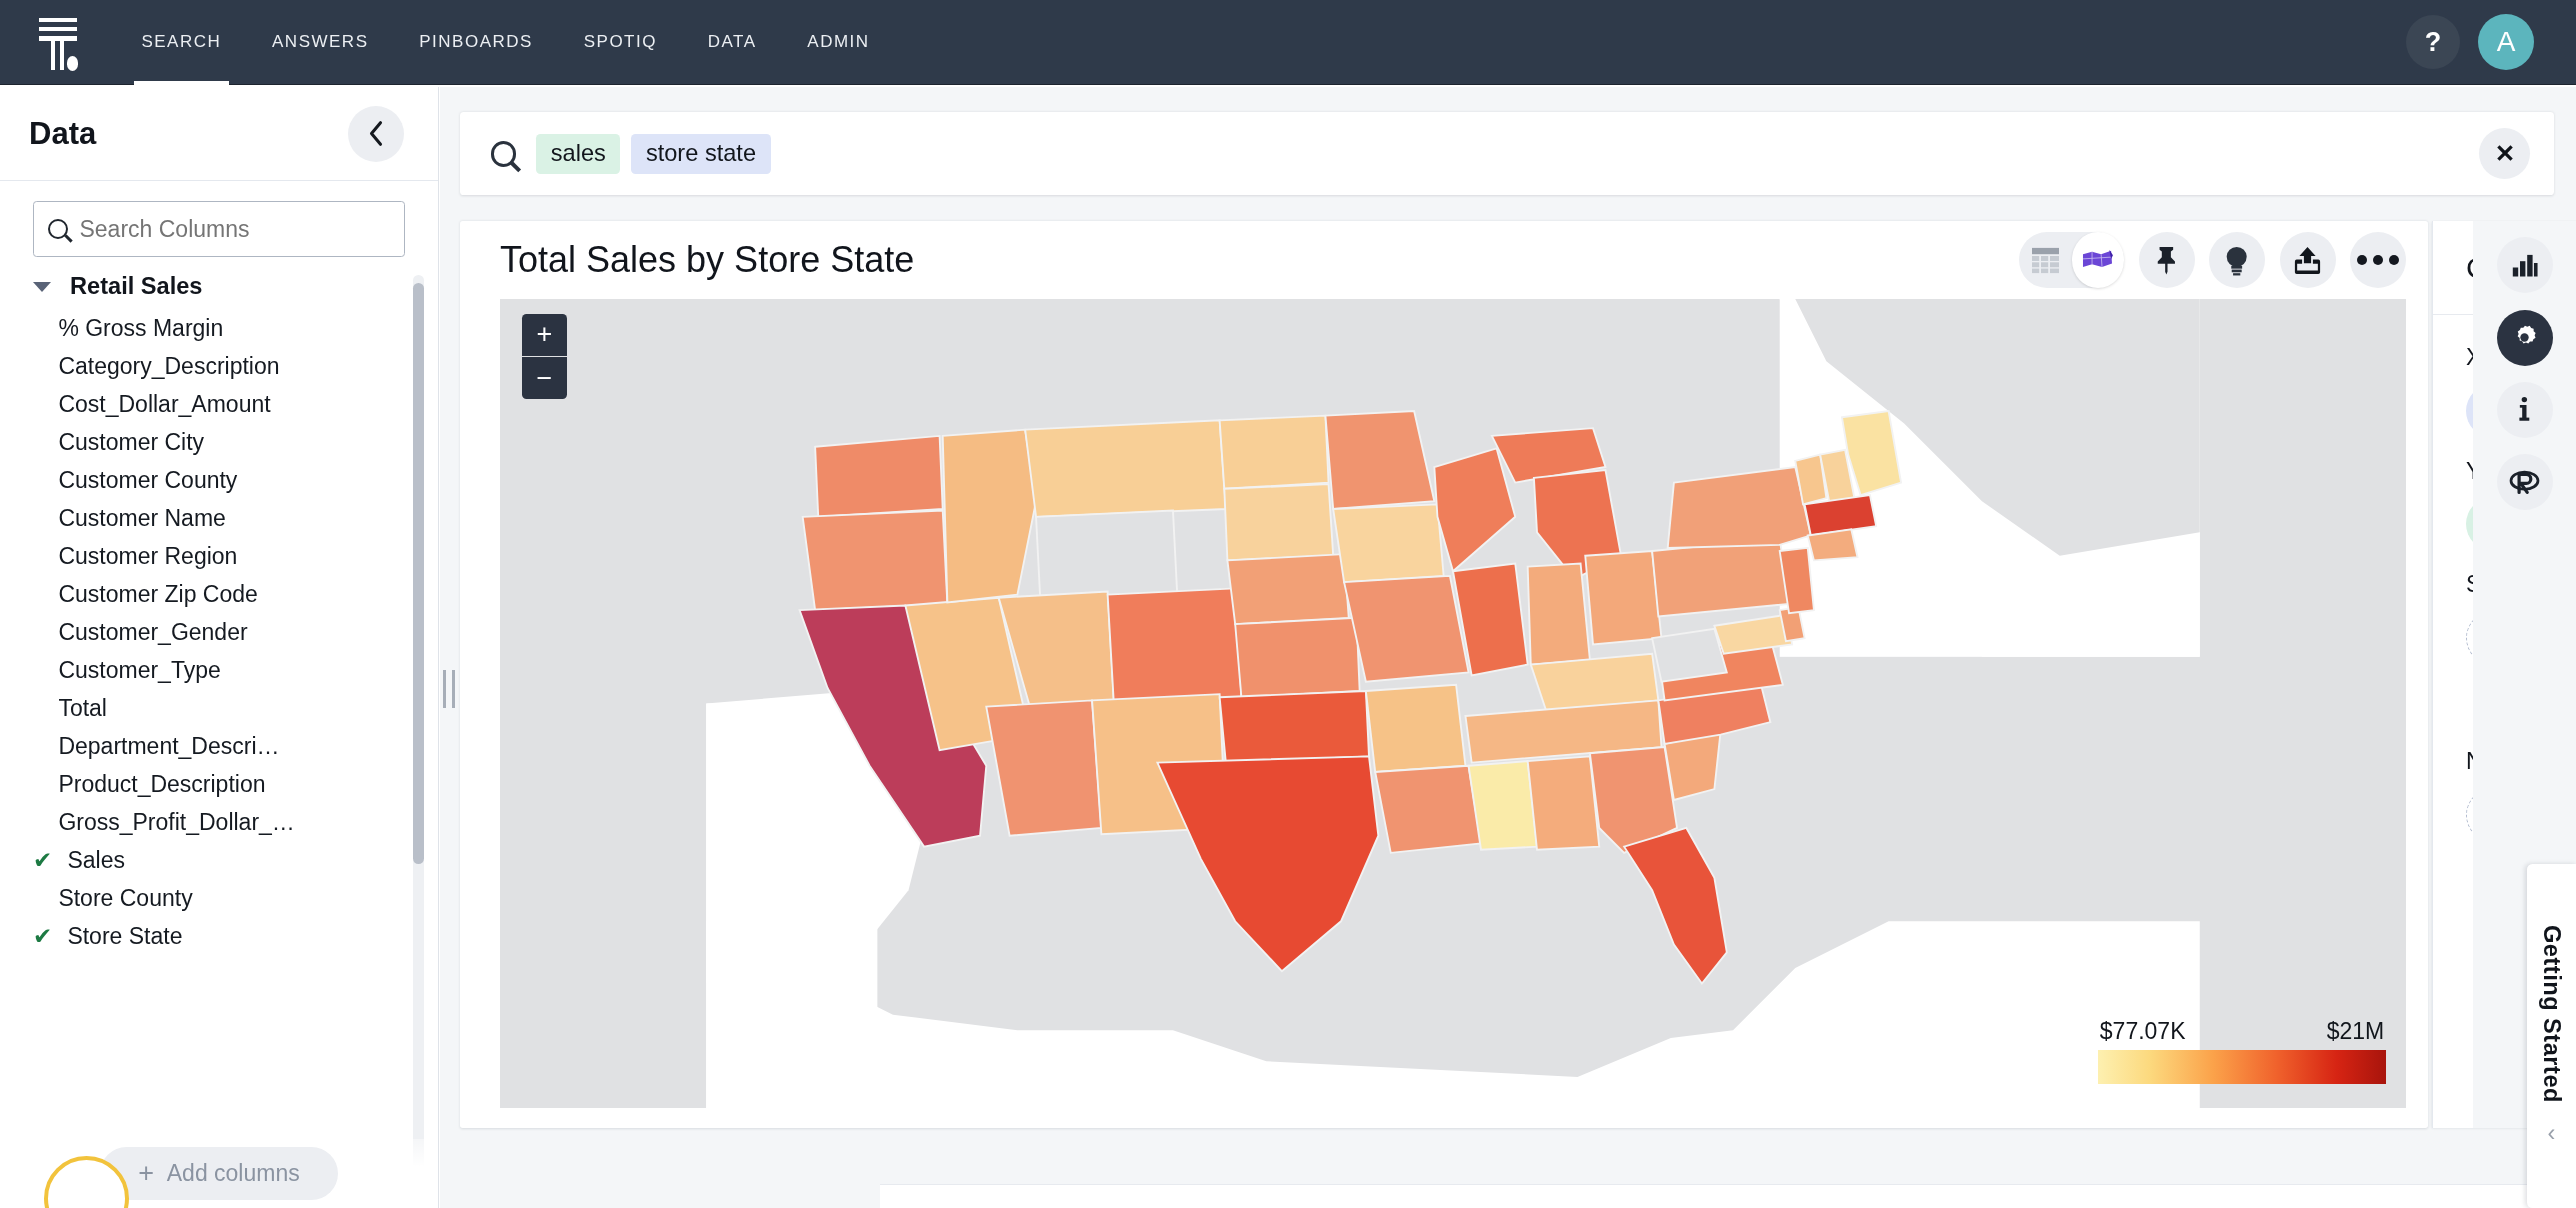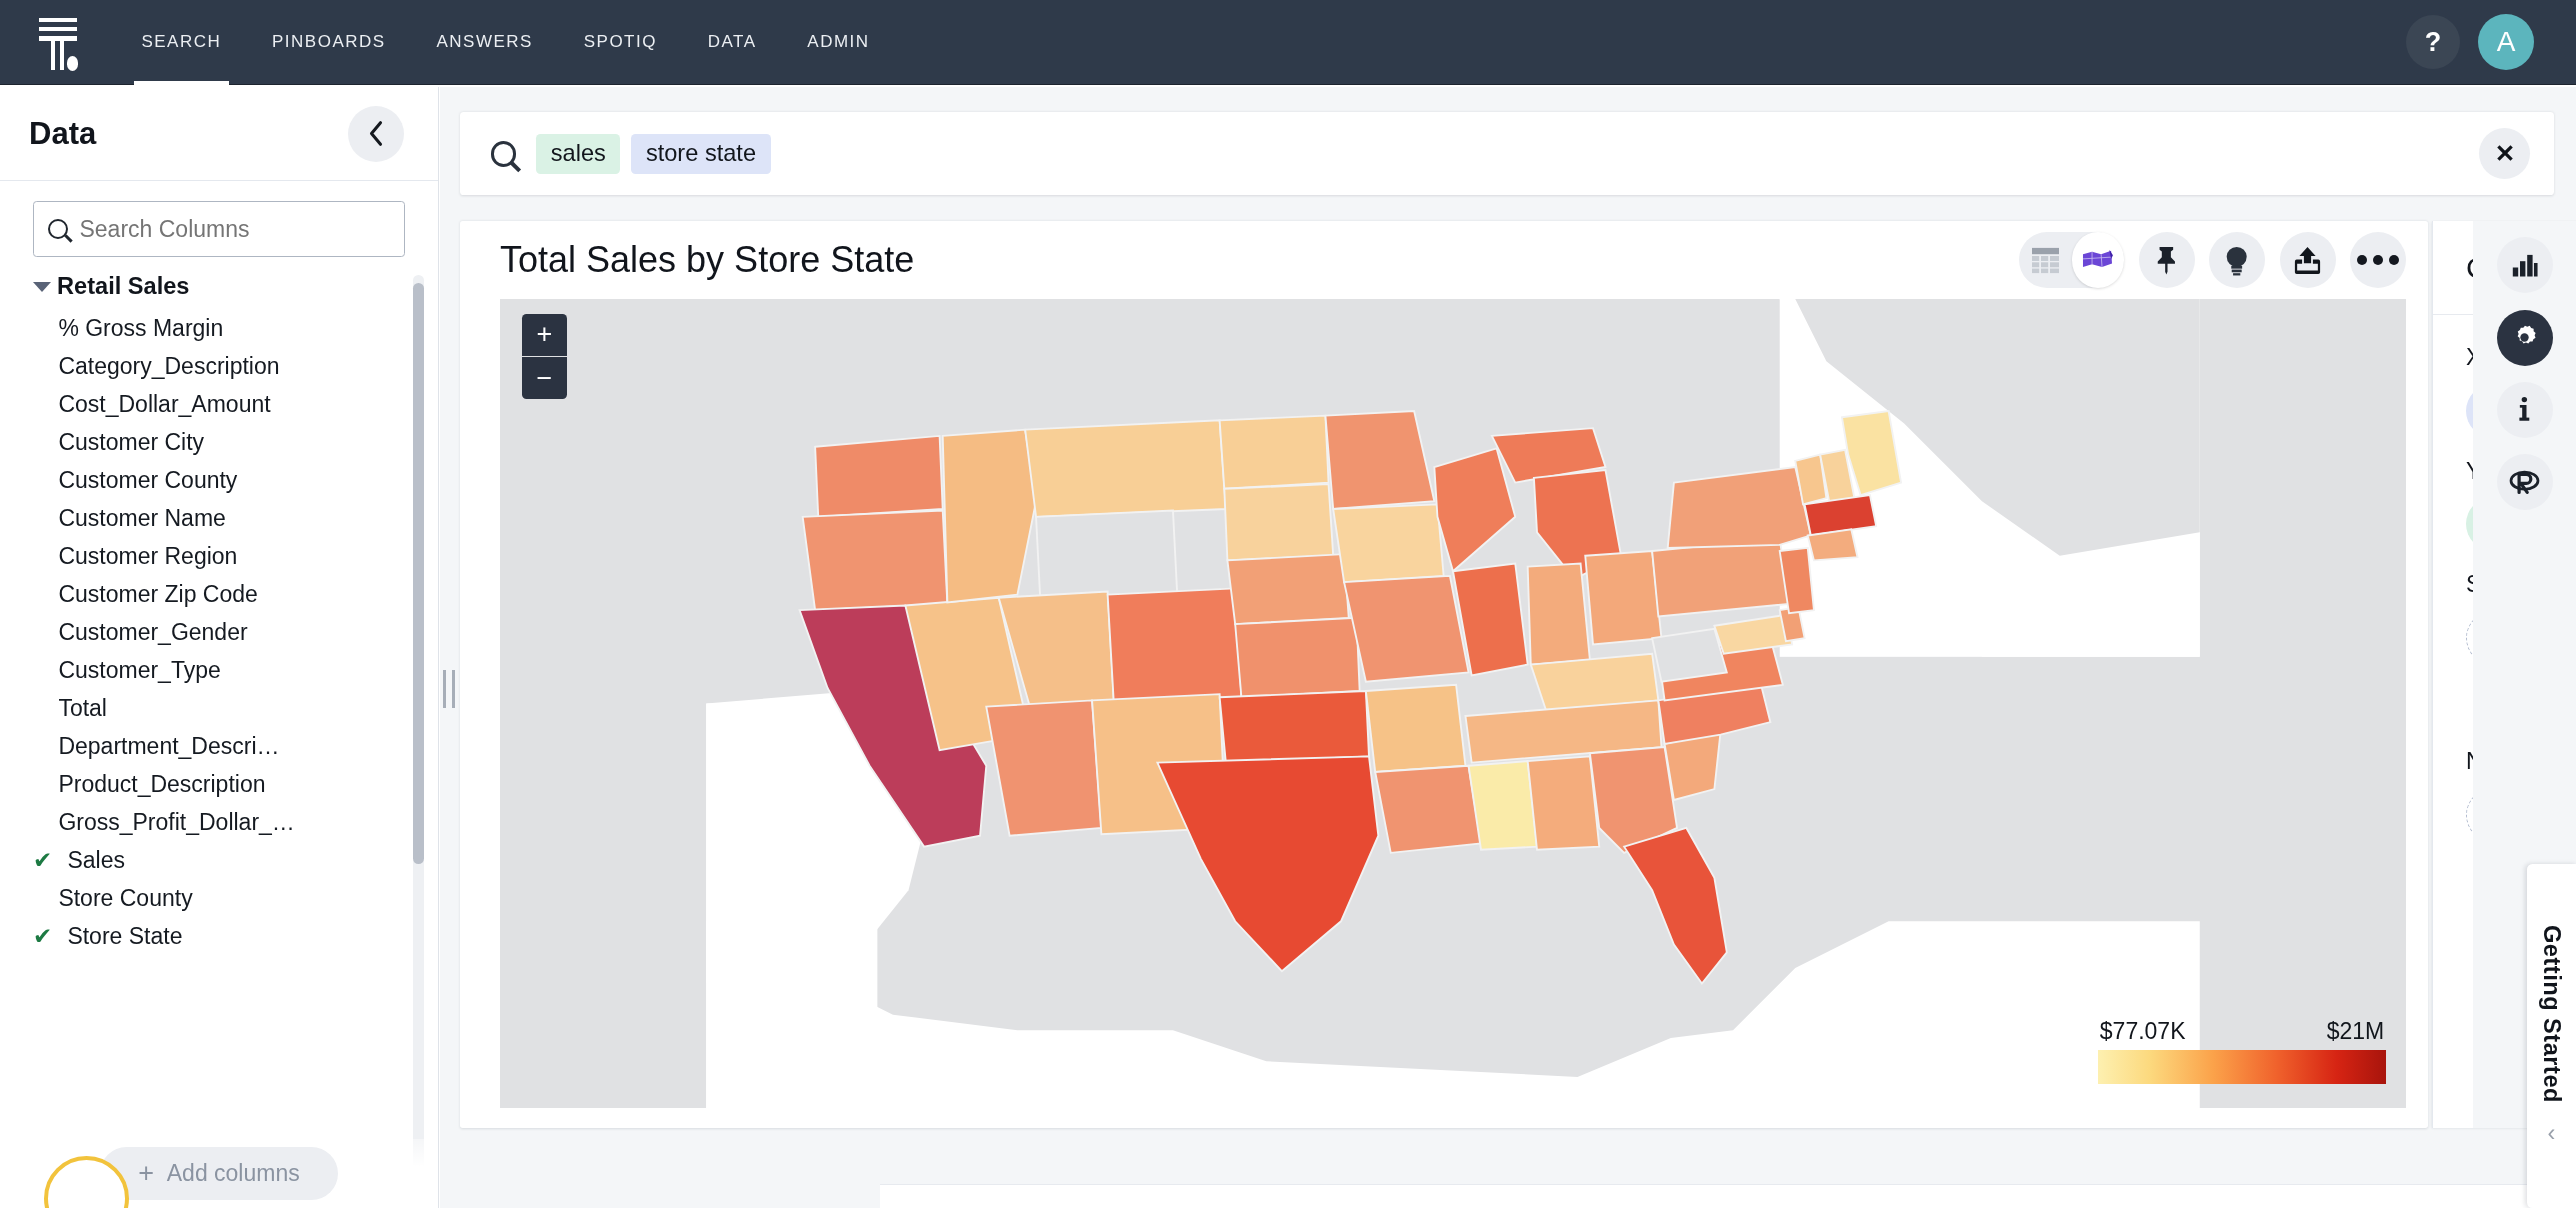--- a/index.html
+++ b/index.html
@@ -93,21 +93,21 @@
   .mini-mag {
     width: 20px; height: 20px; border: 2.7px solid #20262e; border-radius: 50%;
     position: relative; flex: none; margin-left: 1.8px;
   }
   .mini-mag::after {
     content:""; position:absolute; width: 2.7px; height: 9px; background:#20262e;
     right: -3.6px; bottom: -6.3px; transform: rotate(-45deg);
   }
   .col-list { flex: 1; overflow: hidden; position: relative; padding-left: 33px;}
   .col-group {
-    display:flex; align-items:center; gap: 6px; padding: 5.4px 0 9px 0;
+    display:flex; align-items:center; gap: 19px; padding: 5.4px 0 9px 0;
   }
   .caret-down {
     width: 0; height: 0; border-left: 9px solid transparent;
     border-right: 9px solid transparent; border-top: 10px solid #596377;
   }
   .group-name { font-size: 23.6px; font-weight: bold; color: #11151c; }
   .col-item {
     display: flex; align-items: center; gap: 9px;
     height: 38px; font-size: 23px; color: #151a21; padding-left: 25.4px;
     cursor: pointer; white-space: nowrap;
@@ -299,24 +299,24 @@
       <div class="stem"></div>
         <div class="stem2"></div>
         <div class="dot"></div>
     </div>
   </div>
   <div class="navtabs">
     <div class="navtab active">
         <span>SEARCH</span>
       </div>
     <div class="navtab">
+        <span>ANSWERS</span>
+      </div>
+    <div class="navtab">
         <span>PINBOARDS</span>
-      </div>
-    <div class="navtab">
-        <span>ANSWERS</span>
       </div>
     <div class="navtab">
         <span>SPOTIQ</span>
       </div>
     <div class="navtab">
         <span>DATA</span>
       </div>
     <div class="navtab">
         <span>ADMIN</span>
       </div>

